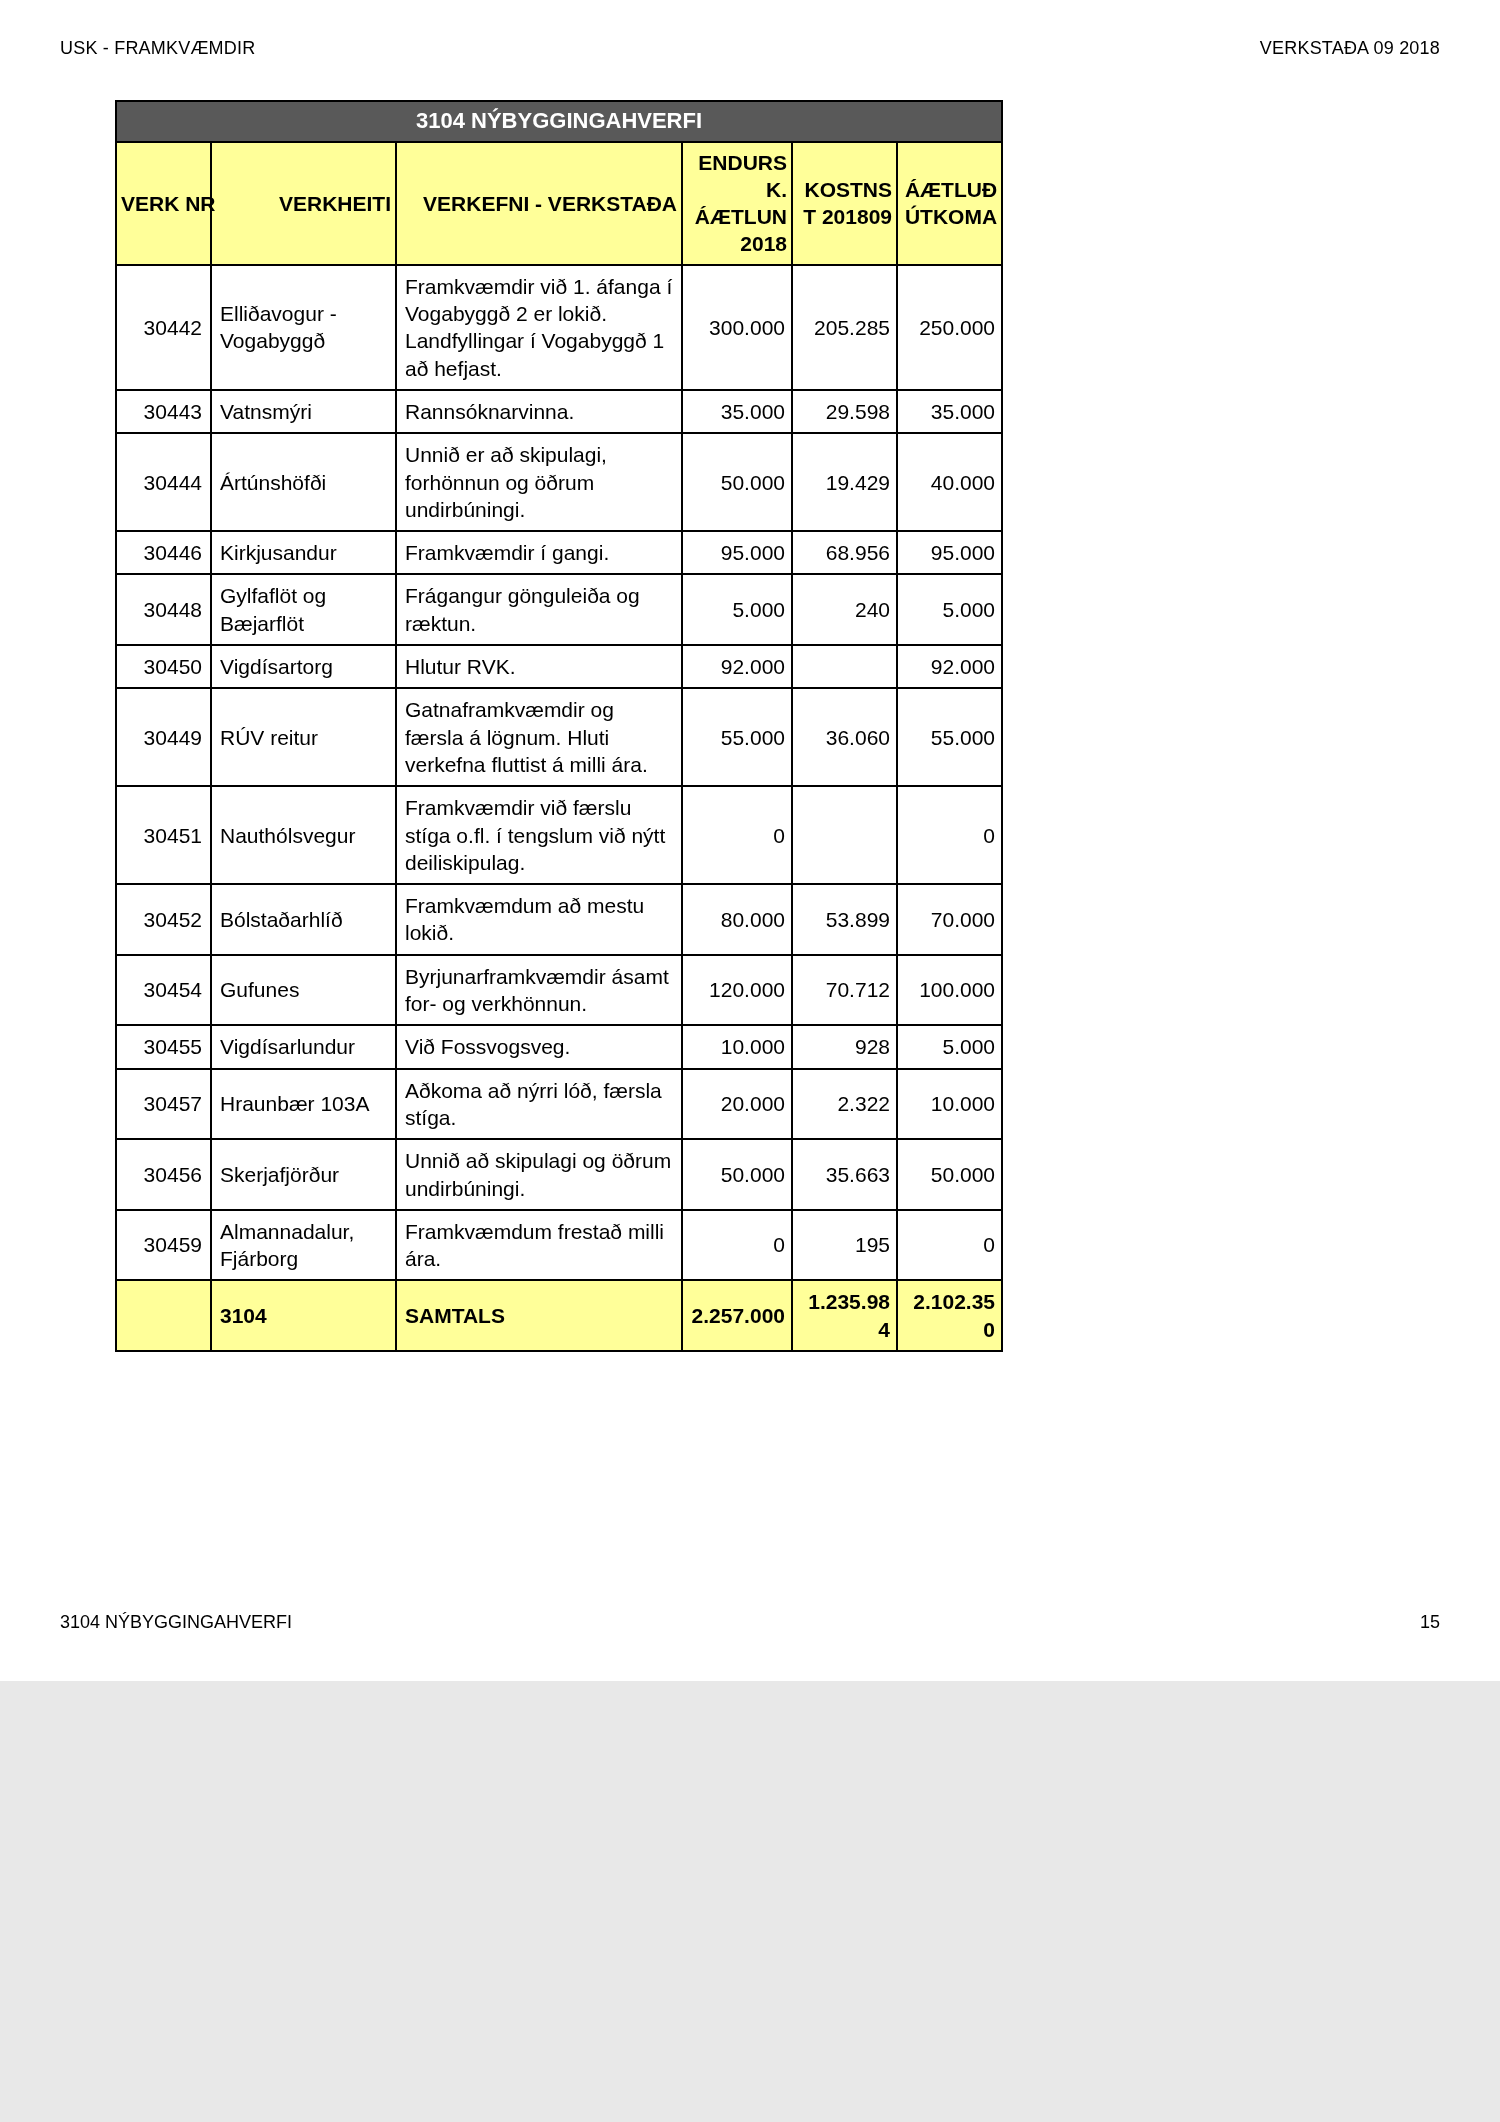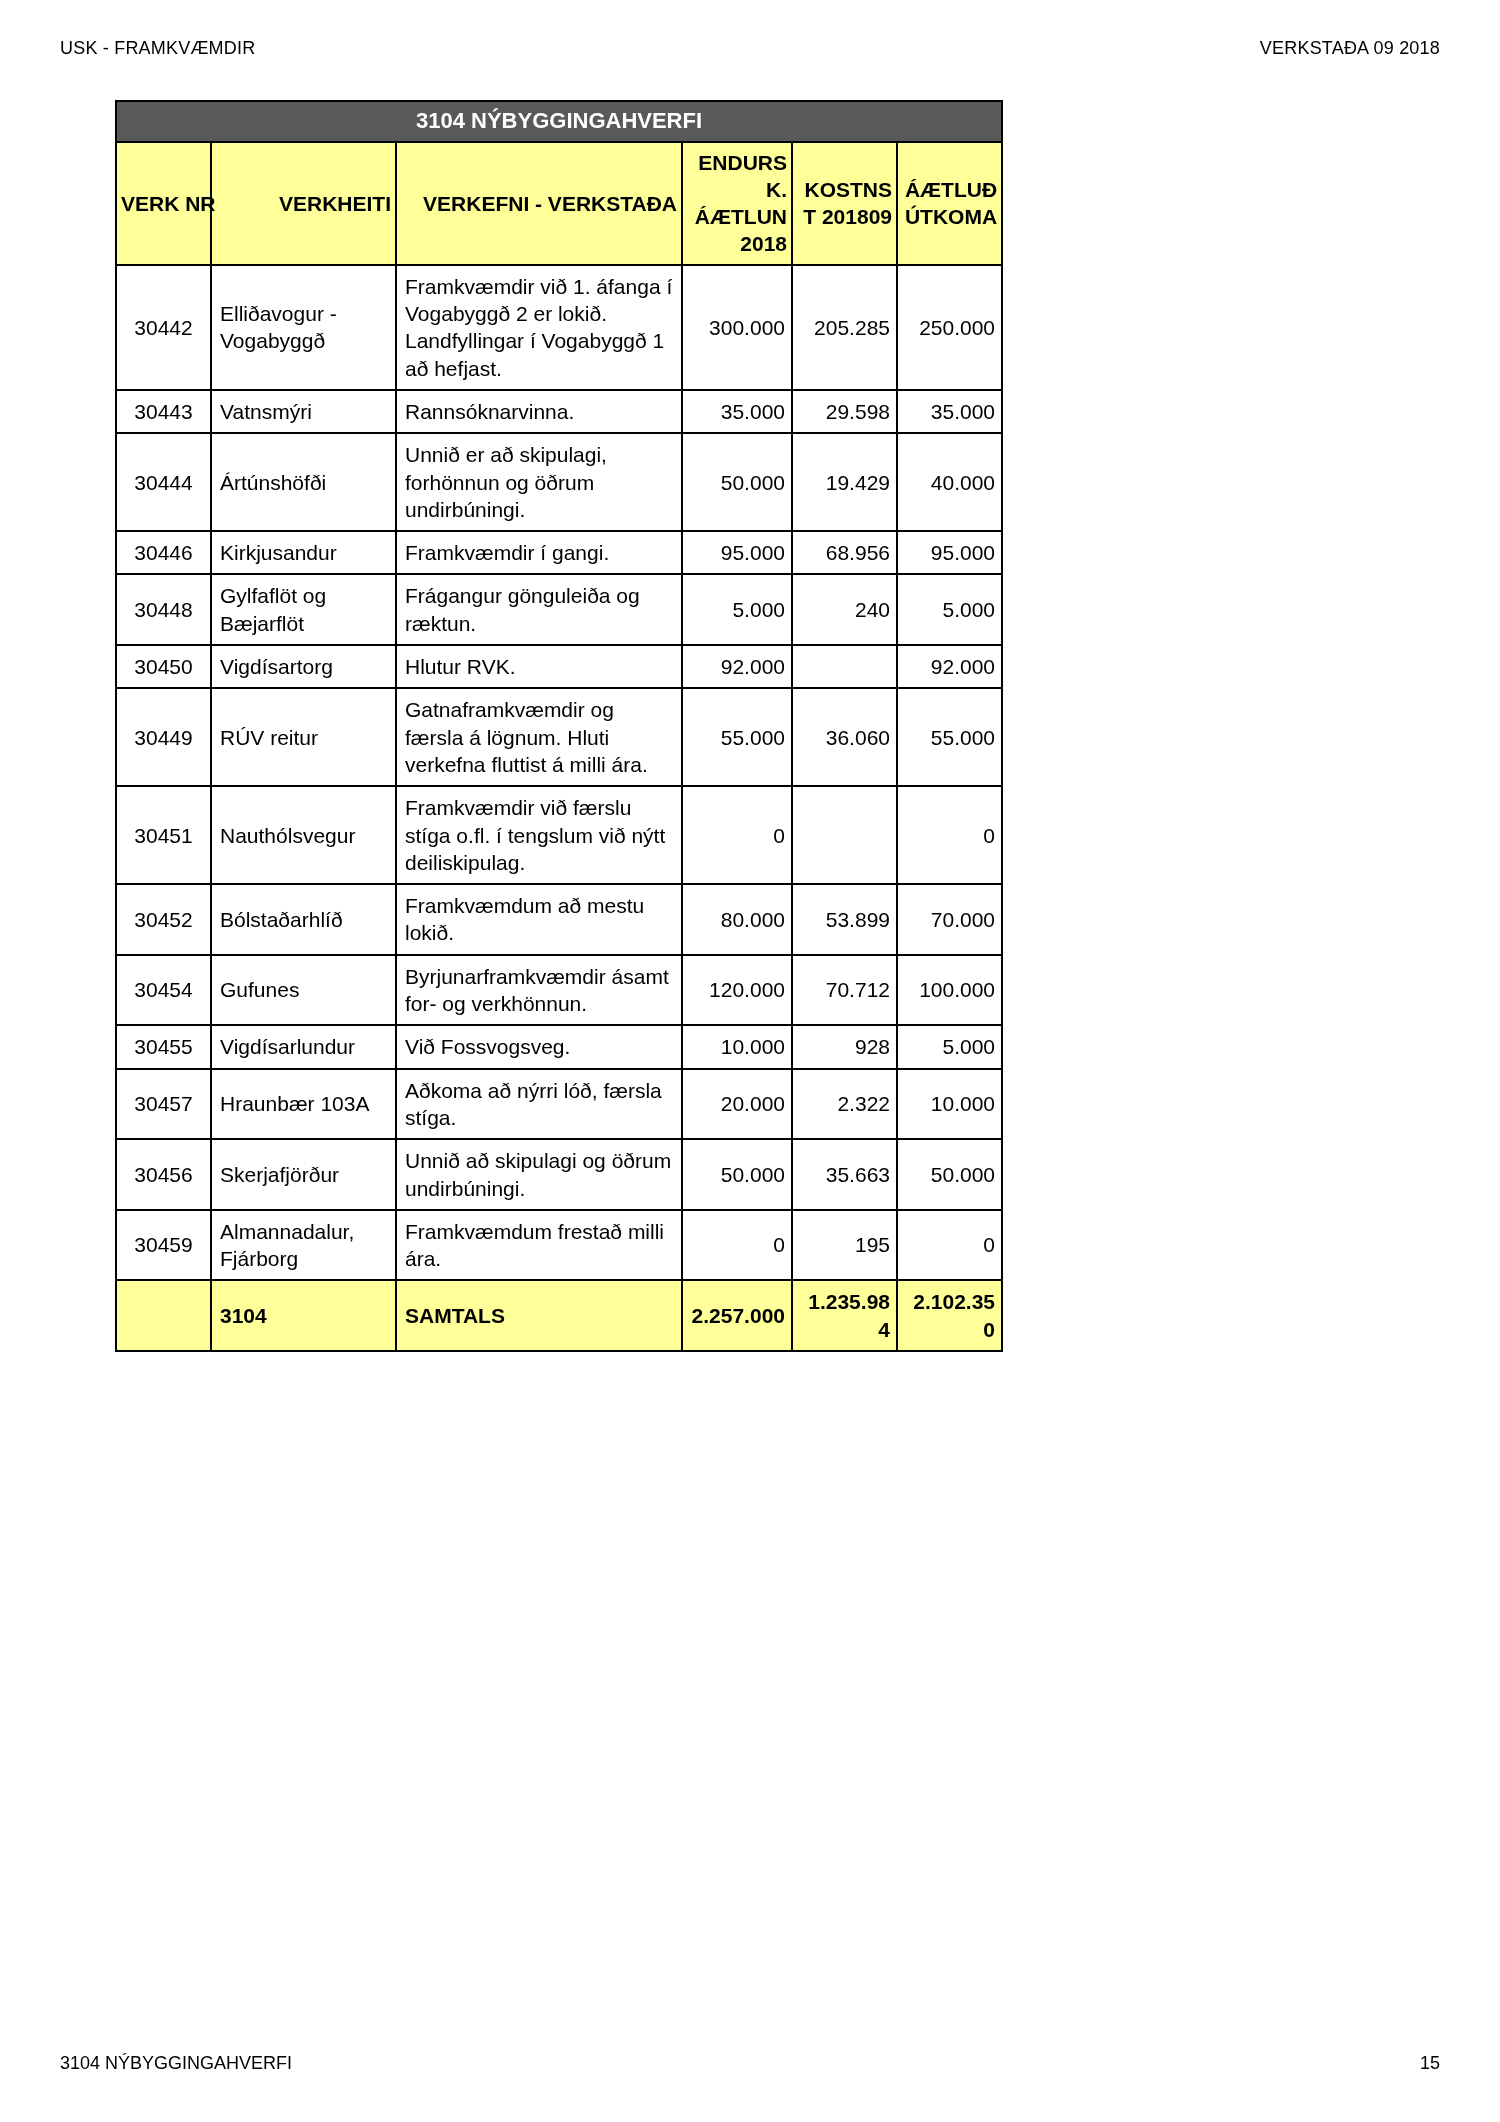--- a/index.html
+++ b/index.html
@@ -1,21 +1,21 @@
 <!DOCTYPE html>
 <html lang="is"><head>
 <meta charset="utf-8">
 <style>
   * { margin: 0; padding: 0; box-sizing: border-box; }
   html, body { background: #e8e8e8; }
   body { font-family: "Liberation Sans", sans-serif; color: #000; }
   .page {
     position: relative;
     width: 1500px;
-    height: 2122px;
+    height: 1681px;
     margin: 0 auto;
     background: #ffffff;
     overflow: hidden;
   }
   .page-header {
     position: absolute;
     top: 38px;
     left: 60px;
     right: 60px;
     display: flex;
@@ -65,21 +65,21 @@
     text-align: right;
     padding: 6px 4px;
   }
   thead .cols th.h-nr { white-space: nowrap; }
   col.c-nr     { width: 95px; }
   col.c-heiti  { width: 185px; }
   col.c-verk   { width: 286px; }
   col.c-aetlun { width: 110px; }
   col.c-kostn  { width: 105px; }
   col.c-utkoma { width: 105px; }
-  td.cell-nr    { text-align: center; }
+  td.cell-nr    { text-align: right; }
   td.cell-heiti { text-align: left; }
   td.cell-verk  { text-align: left; }
   td.num        { text-align: right; padding-right: 6px; margin-top: 6px; }
   tfoot td {
     background: #ffff99;
     font-weight: bold;
   }
   tfoot td.num { font-weight: bold; }
 </style>
 </head>

